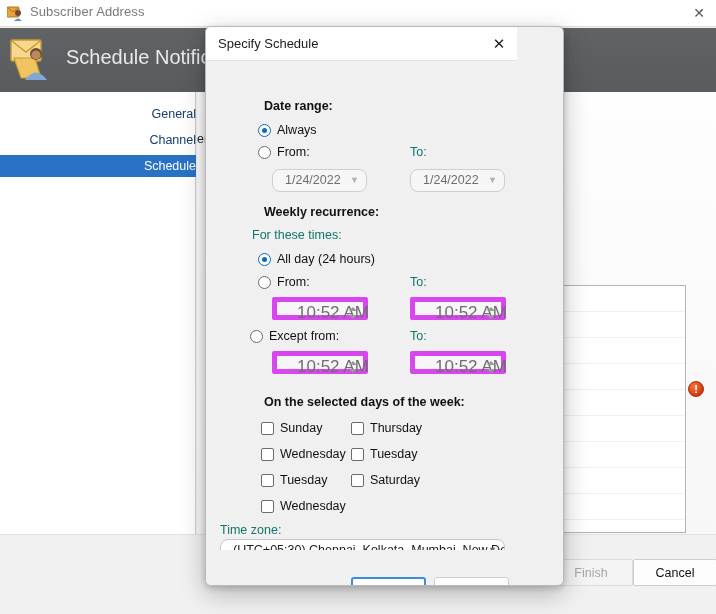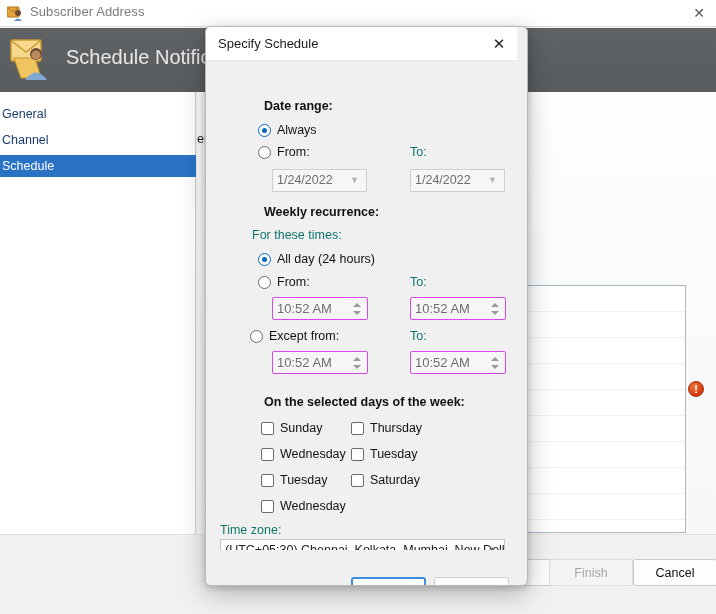--- a/index.html
+++ b/index.html
@@ -55,20 +55,21 @@
     position: absolute; left: 66px; top: 18px;
     font-size: 20px; color: #e9e9e9;
     font-weight: 400;
   }
 
   .bg-sidebar {
     position: absolute; left: 0; top: 92px;
     width: 196px; height: 442px;
     background: #ffffff;
     border-right: 1px solid #d0d0d0;
+    text-align: right;
   }
   .side-item {
     position: absolute; left: 0;
     width: 196px; height: 22px;
     font-size: 12.5px; color: #1a3c6e;
     padding-left: 2px; line-height: 22px;
     cursor: pointer; white-space: nowrap;
   }
   .side-item.sel {
     background: #2a72c4; color: #ffffff;
@@ -137,21 +138,21 @@
     border-radius: 2px;
     font-size: 12.5px; color: #111;
     font-family: "Liberation Sans", sans-serif;
     cursor: pointer;
   }
   .wz-btn.dis { color: #a6a6a6; background: #f4f4f4; border-color: #dcdcdc; cursor: default; }
 
   
   #dlg {
     position: absolute; left: 205px; top: 26px;
-    width: 323px; height: 560px;
+    width: 359px; height: 560px;
     background: #f0f0f0;
     border: 1px solid #b9b9b9;
     border-radius: 6px;
     box-shadow: 0 8px 26px rgba(0,0,0,.25), 0 2px 6px rgba(0,0,0,.18);
     overflow: hidden;
   }
   .dlg-titlebar {
     position: absolute; left: 0; top: 0;
     width: 311px; height: 34px;
     background: #ffffff;
@@ -212,38 +213,38 @@
   }
   .cbox {
     width: 13px; height: 13px;
     border: 1px solid #6b6b6b; background: #fff;
     border-radius: 2px; flex: none;
   }
 
   .combo {
     position: absolute; height: 23px;
     background: #f6f6f6;
-    border: 1px solid #cfcfcf; border-radius: 0;
+    border: 1px solid #cfcfcf; border-radius: 8px;
     font-size: 12.5px; color: #6e6e6e;
-    line-height: 21px; padding-left: 4px;
+    line-height: 21px; padding-left: 12px;
     white-space: nowrap; overflow: hidden; cursor: pointer;
   }
   .combo .arrow {
     position: absolute; right: 7px; top: 0;
     font-size: 9px; color: #b0b0b0; line-height: 21px;
   }
   .combo.active { background: #fff; border-color: #c6c6c6; color: #1b1b1b; }
   .combo.active .arrow { color: #6b6b6b; }
 
   .spin {
     position: absolute; height: 23px;
     background: #f6f6f6;
-    border: 1px solid #d946ef; border-radius: 2px;
-    font-size: 13px; color: #6e6e6e;
-    line-height: 21px; padding-left: 4px;
+    border: 5px solid #d946ef; border-radius: 2px;
+    font-size: 17px; color: #6e6e6e;
+    line-height: 21px; padding-left: 20px;
     white-space: nowrap; cursor: pointer;
   }
   .spin .sp-up, .spin .sp-dn {
     position: absolute; right: 6px;
     width: 0; height: 0;
     border-left: 4px solid transparent;
     border-right: 4px solid transparent;
   }
   .spin .sp-up { top: 5px; border-bottom: 4px solid #9a9a9a; }
   .spin .sp-dn { top: 13px; border-top: 4px solid #9a9a9a; }

